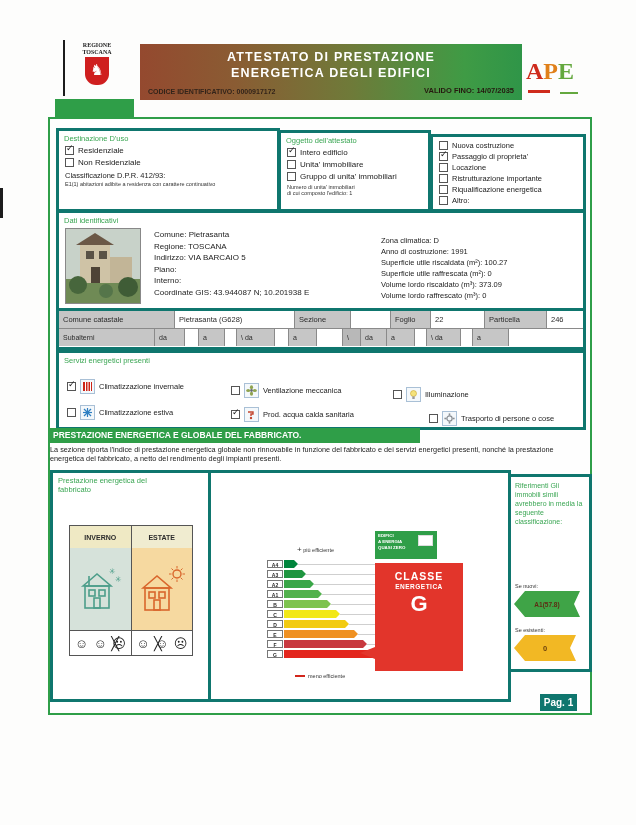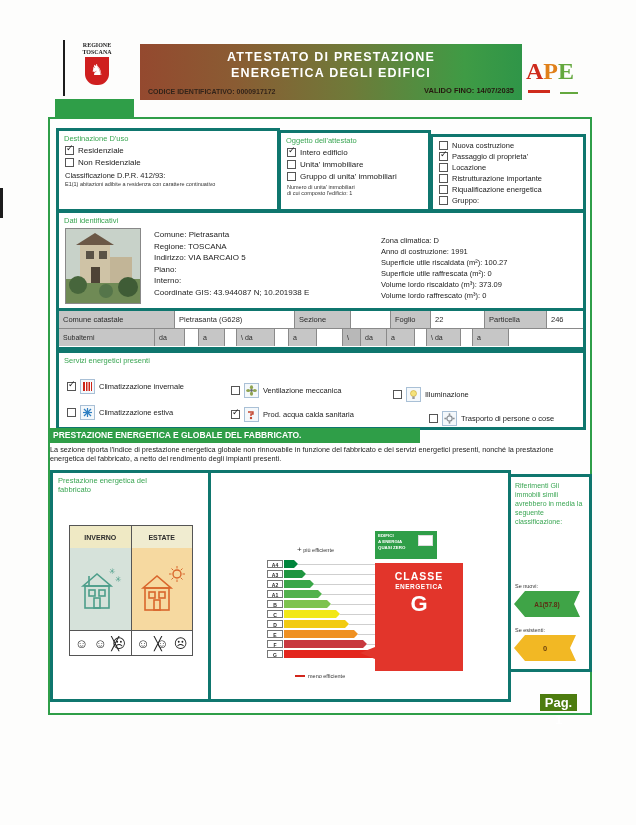--- a/index.html
+++ b/index.html
@@ -86,21 +86,21 @@
   .epbox{position:absolute;left:6px;top:64px;width:76px;height:40px;background:#fff;border:1px solid #aaa;box-sizing:border-box;text-align:center;}
   .epbox .ep1{font-size:7.5px;font-weight:bold;color:#111;margin-top:4px;}
   .epbox .ep2{font-size:6px;color:#333;margin-top:3px;}
   .epbox .ep3{font-size:6px;color:#111;text-align:left;margin:4px 0 0 4px;}
   .g-arrow{position:absolute;left:149px;top:174px;width:0;height:0;border-top:6px solid transparent;border-bottom:6px solid transparent;border-right:15px solid #e2352b;}
   
   .rif-title{color:#3aa653;font-size:7px;line-height:1.3;margin:4px 4px 0 4px;}
   .rif-sub{position:absolute;left:4px;font-size:5.5px;color:#333;}
   .rif-arrow{position:absolute;left:3px;height:26px;display:flex;align-items:center;justify-content:center;font-size:6.5px;font-weight:bold;
     clip-path:polygon(11px 0,100% 0,calc(100% - 6px) 50%,100% 100%,11px 100%,0 50%);}
-  .pag-badge{left:540px;top:694px;width:37px;height:17px;background:#4d7c0f;color:#fff;font-size:13px;font-weight:bold;text-align:center;line-height:17px;}
+  .pag-badge{left:540px;top:694px;width:37px;height:17px;background:#0f766e;color:#fff;font-size:10px;font-weight:bold;text-align:center;line-height:17px;}
 </style>
 </head>
 <body>
 
 <div class="abs artifact" style="left:63px;top:40px;width:2px;height:56px;"></div>
 <div class="abs artifact" style="left:0;top:188px;width:3px;height:30px;"></div>
 
 <div class="abs region-logo">
   <div class="rl-text" style="white-space:pre-line;">REGIONE
 TOSCANA</div>
@@ -200,21 +200,21 @@
   <div class="ckrow" style="margin-top:2px;">
     <span class="ckbox">
         <span class="ckmark"></span>
       </span>
     <span class="cklabel" style="font-size:7.5px;">Riqualificazione energetica</span>
   </div>
   <div class="ckrow" style="margin-top:2px;">
     <span class="ckbox">
         <span class="ckmark"></span>
       </span>
-    <span class="cklabel" style="font-size:7.5px;">Gruppo:</span>
+    <span class="cklabel" style="font-size:7.5px;">Altro:</span>
   </div>
 </div>
 
 <div class="gbox" style="left:56px;top:210px;width:524px;height:95px;">
   <div class="gtitle">Dati identificativi</div>
   <svg class="abs photo" style="left:6px;top:15px;" width="74" height="74" viewBox="0 0 74 74">
     <rect width="74" height="74" fill="#c8d2c9"></rect>
     <rect y="50" width="74" height="24" fill="#6f8a55"></rect>
     <rect x="14" y="14" width="30" height="40" fill="#cfc3a6"></rect>
     <polygon points="10,16 29,4 48,16" fill="#6b5846"></polygon>

